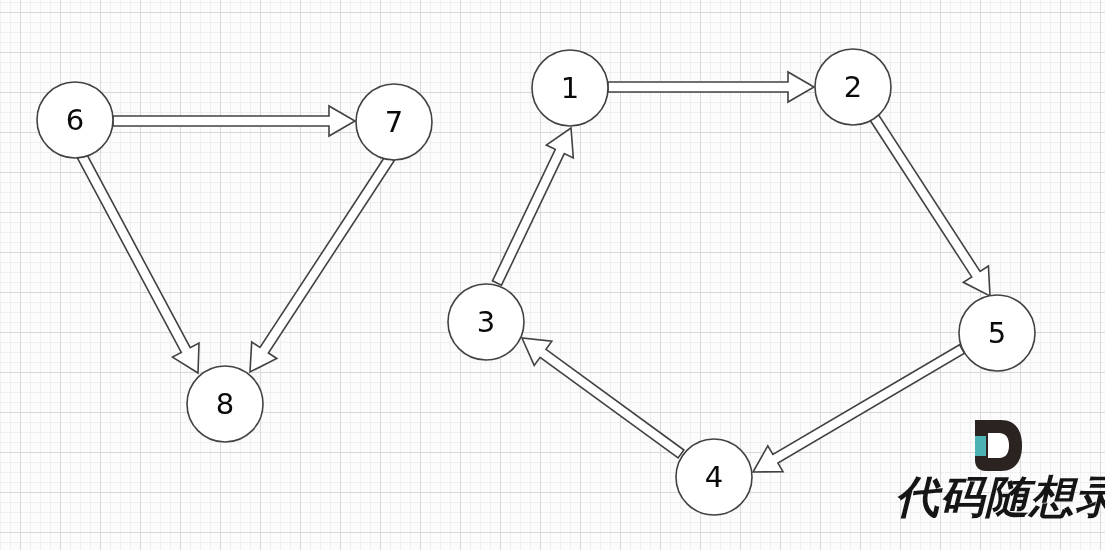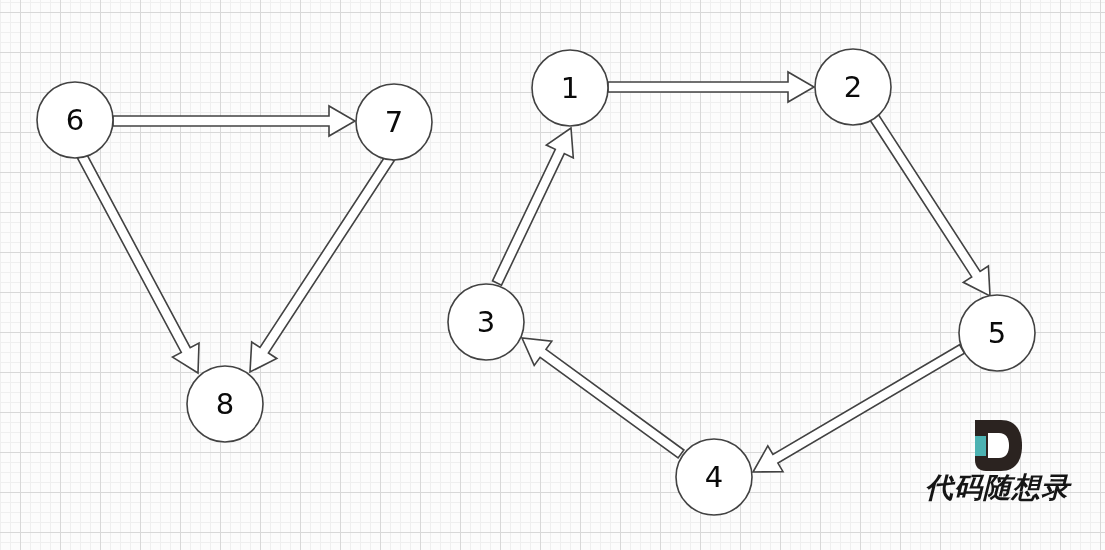--- a/index.html
+++ b/index.html
@@ -35,21 +35,21 @@
   }
   .logo-d {
     display: block;
     margin: 0 auto 2px auto;
     width: 50px; height: 51px;
   }
   .logo-text {
     font-family: "DejaVu Serif", "Liberation Serif", serif;
     font-weight: bold;
     font-style: italic;
-    font-size: 28px;
+    font-size: 44px;
     line-height: 1.1;
     letter-spacing: 1px;
     white-space: nowrap;
     color: var(--wm-text-color);
   }
 </style>
 </head>
 <body style="background-color: rgb(252, 252, 252);">
 
 <svg id="diagram-svg" viewBox="0 0 1105 550" xmlns="http://www.w3.org/2000/svg">

